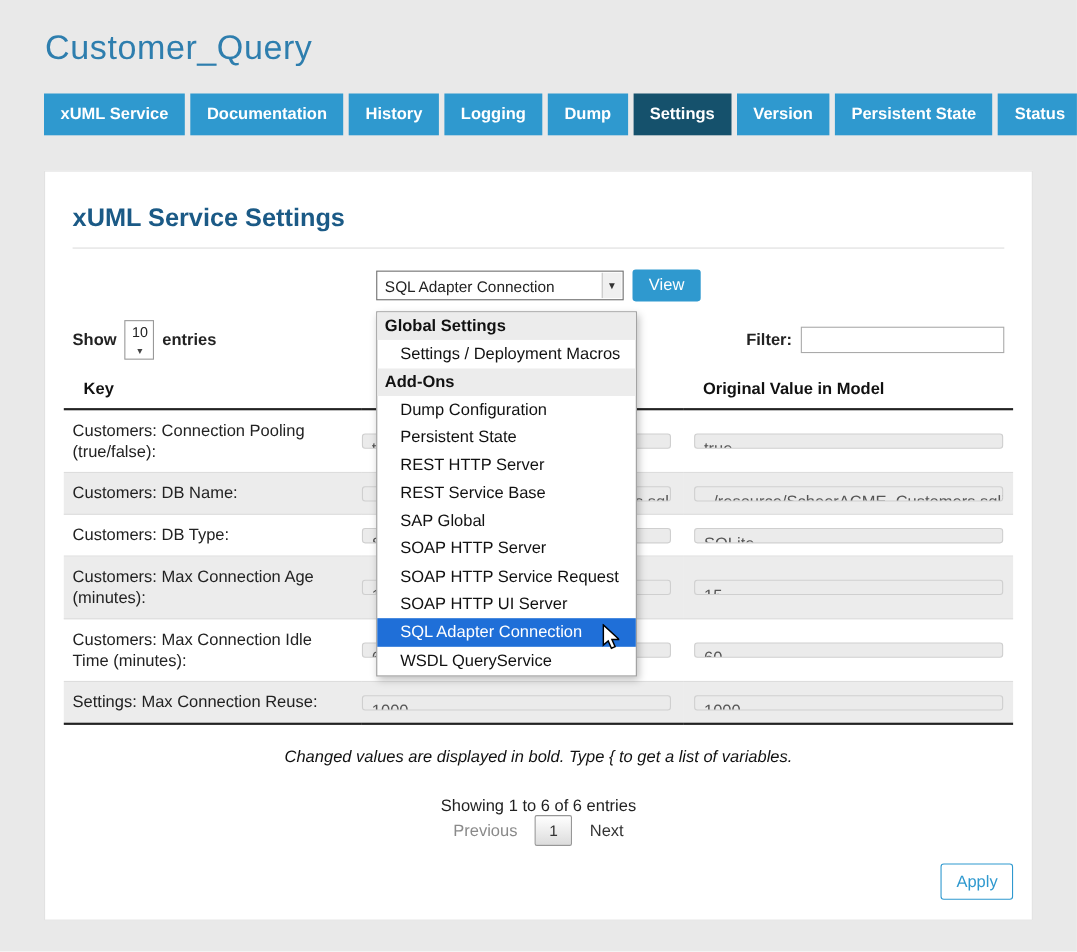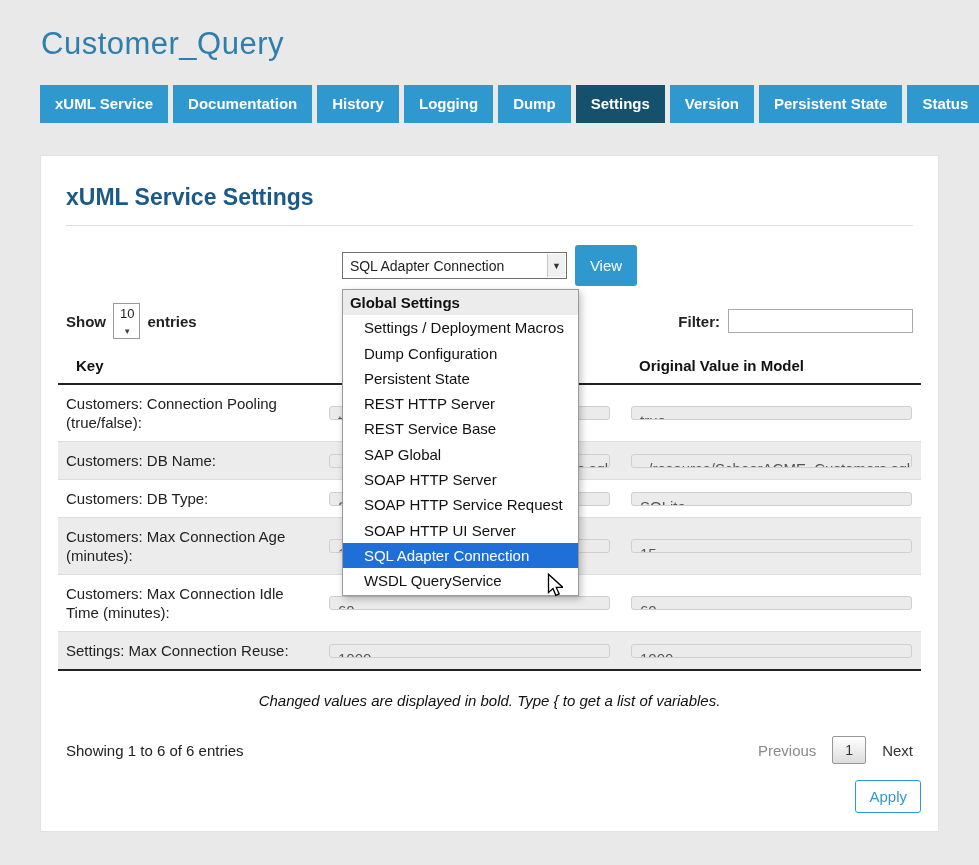--- a/index.html
+++ b/index.html
@@ -59,21 +59,21 @@
   .select-arrow-zone {
     position: absolute; right: 1px; top: 1px; bottom: 1px; width: 18px;
     background: #f0f0f0; border-left: 1px solid #c6c6c6;
     display: flex; align-items: center; justify-content: center;
     font-size: 9px; color: #333;
   }
   .btn {
     background: var(--accent, #2f99cf);
     border: none; color: #fff;
     font-family: inherit; font-size: 15px;
-    height: 41px; padding: 0 15px;
+    height: 29px; padding: 0 15px;
     border-radius: 3px; cursor: pointer;
     white-space: nowrap;
   }
 
   
   .dropdown {
     position: absolute; left: -1px; top: 36px;
     width: 237px;
     background: #fff;
     border: 1px solid #9a9a9a;
@@ -122,21 +122,21 @@
   .field {
     width: 100%; height: 14px; line-height: 28px;
     background: #ebebeb; border: 1px solid #cfcfcf; border-radius: 3px;
     padding: 0 8px; font-size: 15px; color: #555;
     overflow: hidden; white-space: nowrap;
   }
 
   .note { text-align: center; font-style: italic; font-size: 15px; color: #111; margin-top: 21px; }
 
   
-  .footer { display: flex; justify-content: space-between; align-items: center; margin: 27px 8px 0; font-size: 15px; }
+  .footer { display: flex; justify-content: space-between; align-items: center; margin: 27px 8px 0; font-size: 15px; flex-direction: column; }
   .paging { display: flex; align-items: center; gap: 16px; }
   .page-prev { color: #8a8a8a; cursor: default; }
   .page-next { color: #333; cursor: pointer; }
   .page-btn {
     border: 1px solid #979797; border-radius: 2px;
     background: linear-gradient(#ffffff, #dcdcdc);
     padding: 5px 12px; font-size: 14px; color: #333; cursor: pointer;
   }
   .apply-row { display: flex; justify-content: flex-end; margin: 16px 0 0; }
   .apply-btn {
@@ -187,20 +187,21 @@
 
         <div class="dropdown">
           <svg class="cursor-icon" width="17" height="24" viewBox="0 0 14 20">
             <path d="M2,1 L2,16.2 L5.7,13 L8.1,18.6 L10.9,17.4 L8.5,12 L14,12 Z" fill="#ffffff" stroke="#000000" stroke-width="1.1"></path>
           </svg>
 
             <div class="dd-item group">Global Settings</div>
 
             <div class="dd-item option">Settings / Deployment Macros</div>
 
+            <div class="dd-item group">Add-Ons</div>
 
             <div class="dd-item option">Dump Configuration</div>
 
             <div class="dd-item option">Persistent State</div>
 
             <div class="dd-item option">REST HTTP Server</div>
 
             <div class="dd-item option">REST Service Base</div>
 
             <div class="dd-item option">SAP Global</div>

